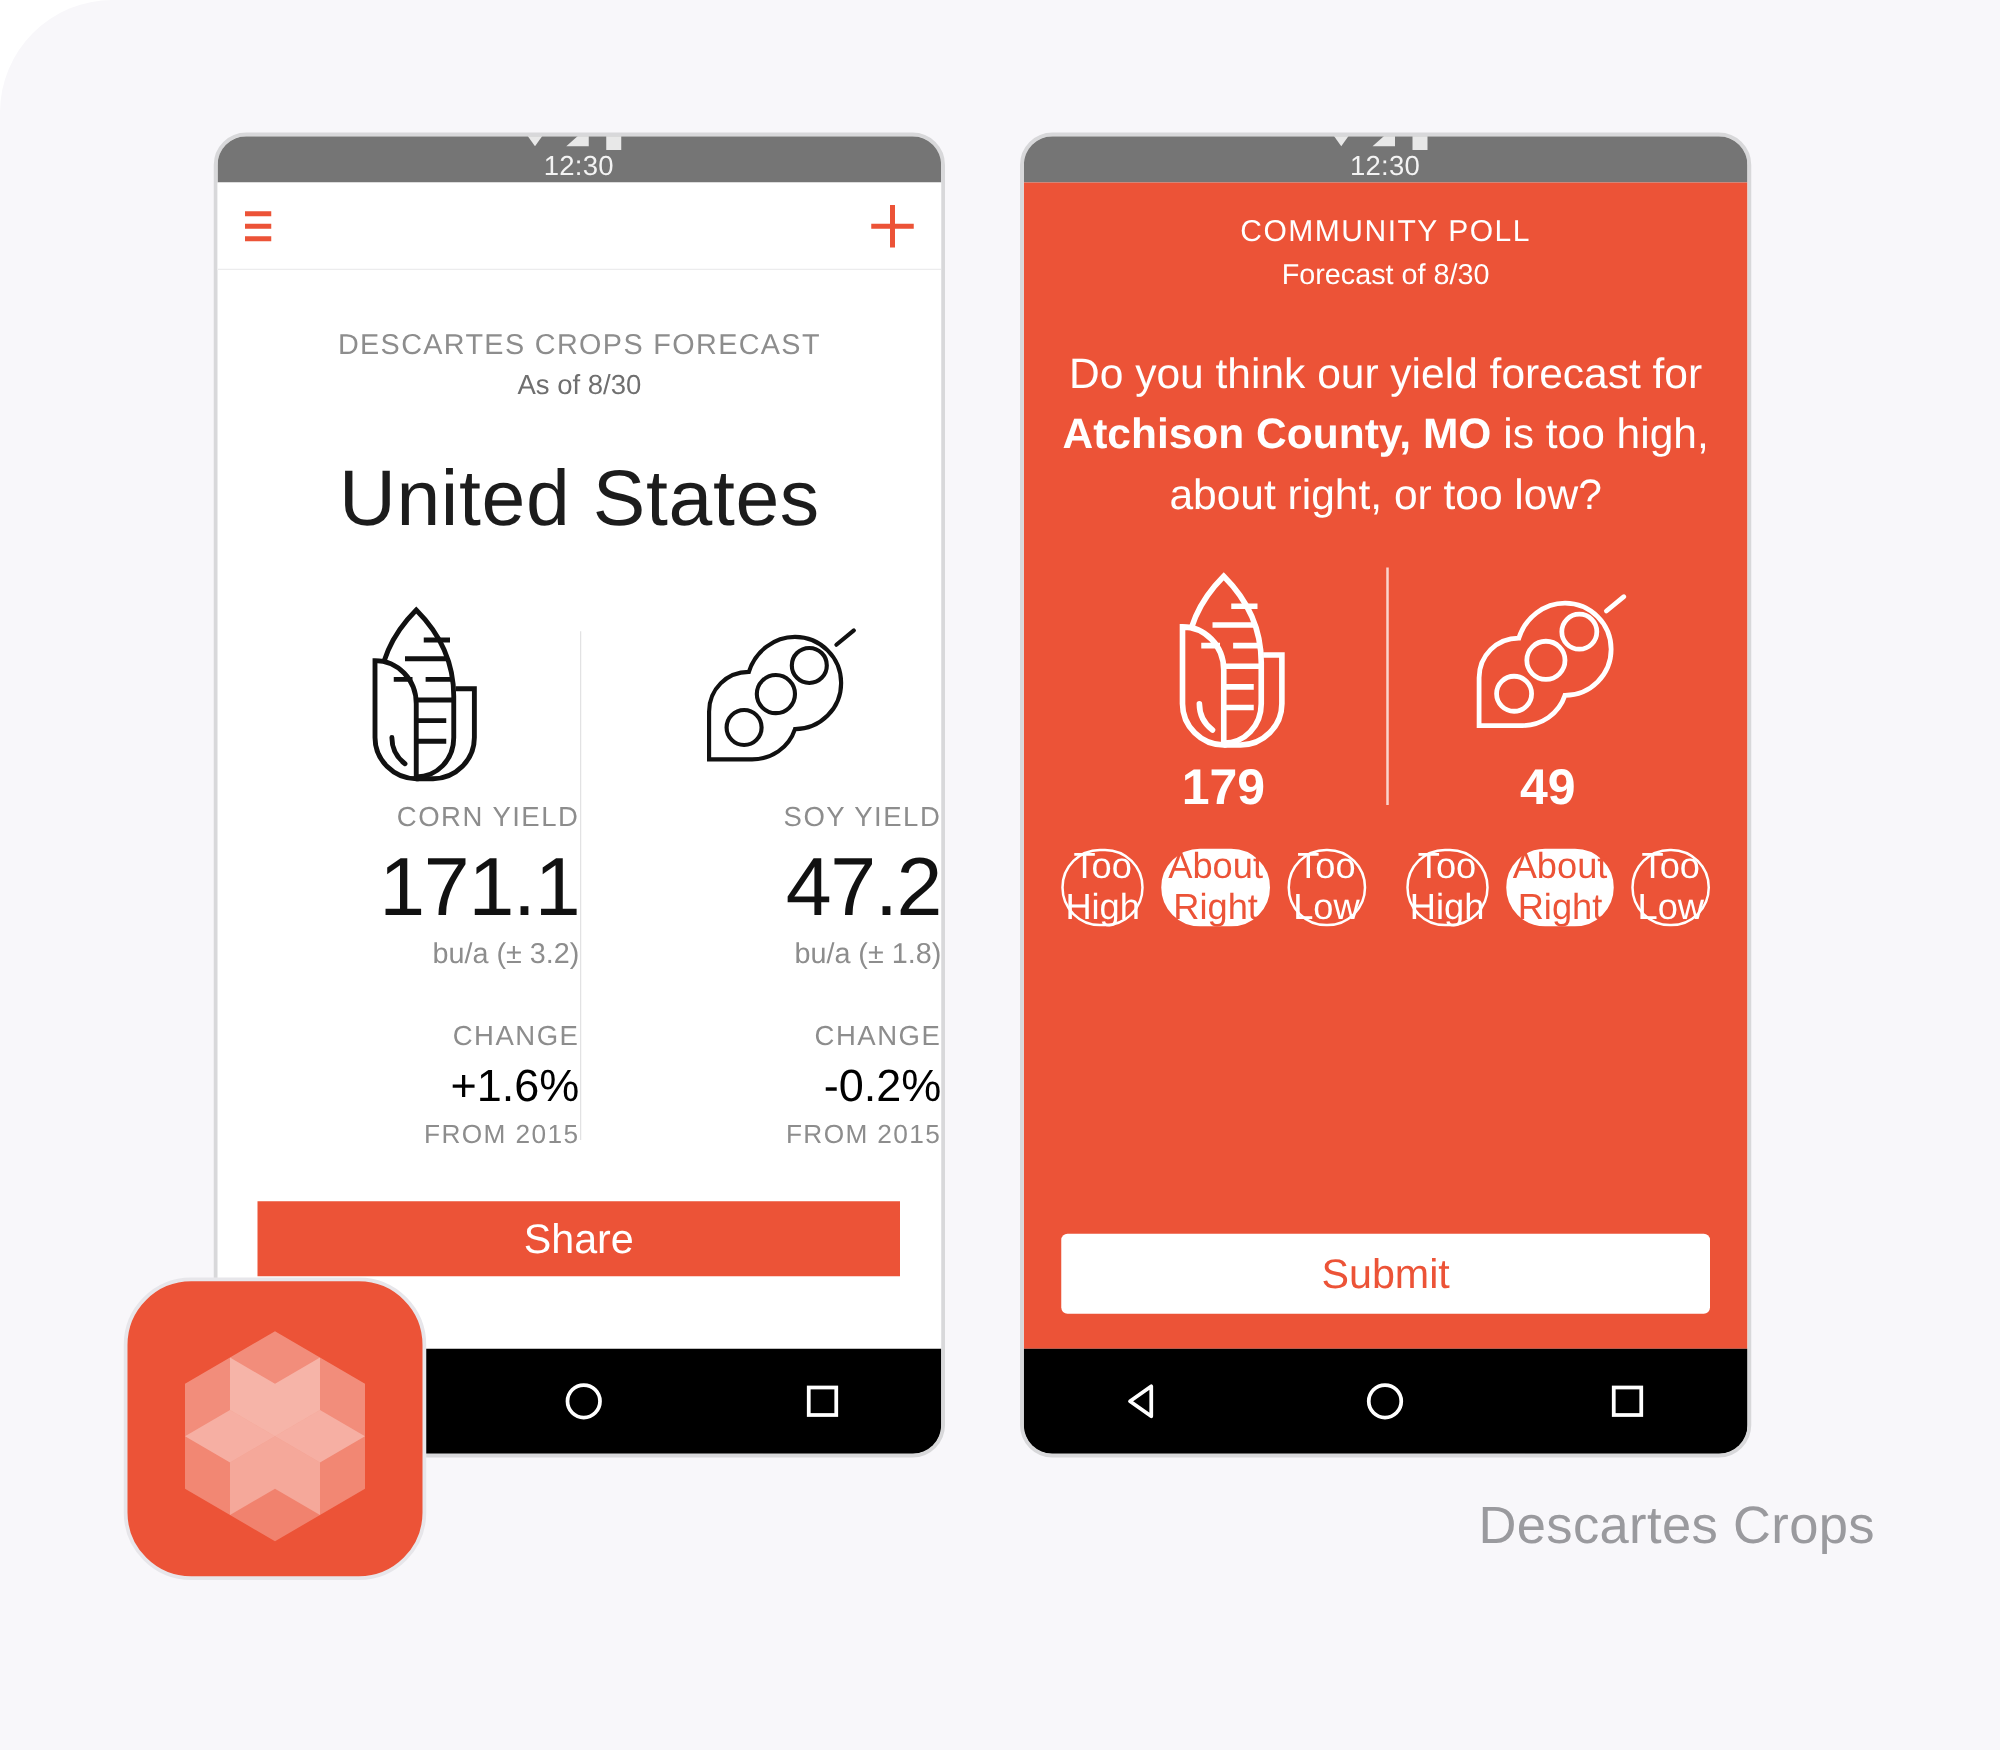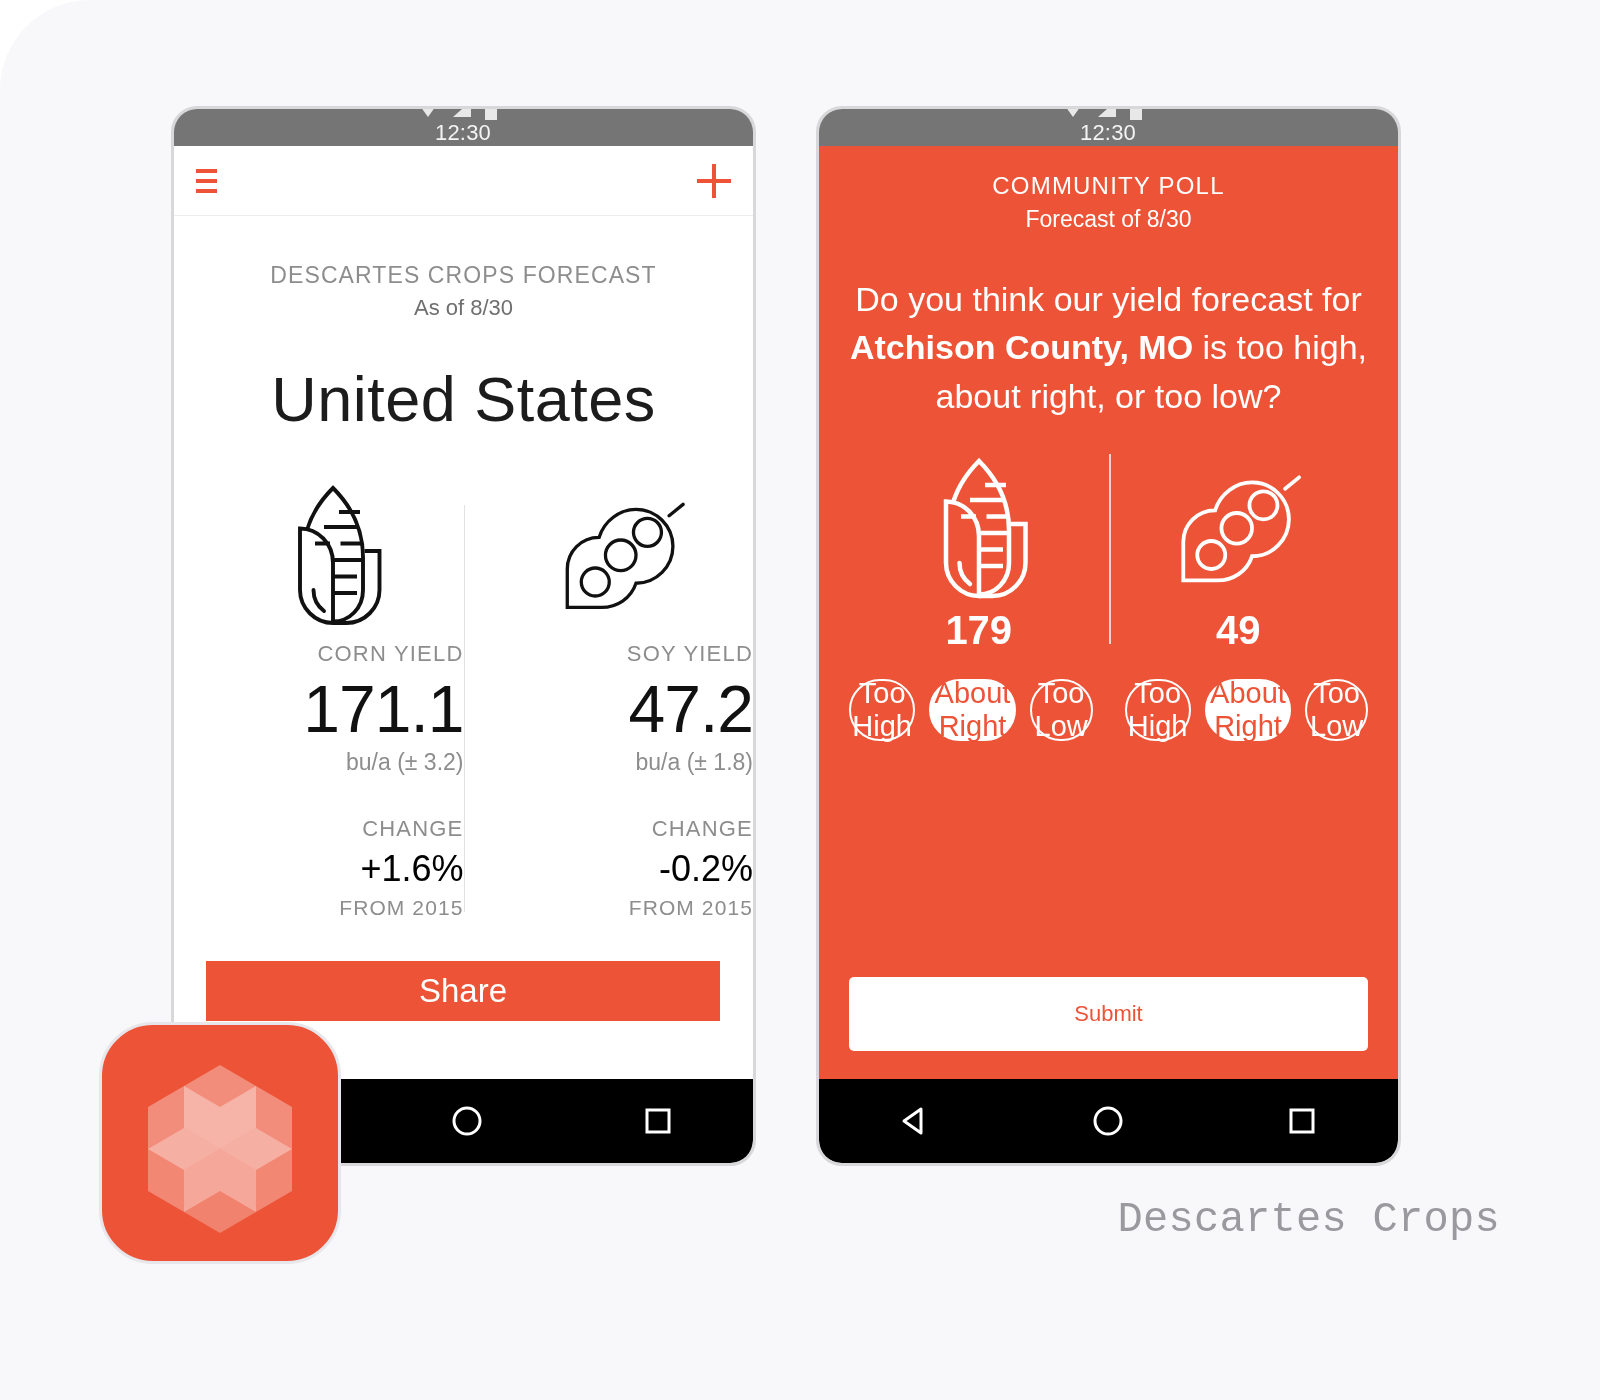--- a/index.html
+++ b/index.html
@@ -178,24 +178,24 @@
     box-sizing: border-box;
   }
   .opt.selected {
     background: #ffffff;
     color: #ec5337;
   }
 
   .submit-btn {
     position: absolute;
     left: 30px; right: 30px; bottom: 28px;
-    height: 74px;
+    height: 64px;
     background: #ffffff;
     color: #ec5337;
-    font-size: 22px;
+    font-size: 33px;
     border-radius: 5px;
     display: flex; align-items: center; justify-content: center;
     cursor: pointer;
   }
 
   
   .app-logo {
     position: absolute;
     left: 99px; top: 1022px;
     width: 242px; height: 242px;
@@ -206,21 +206,20 @@
     overflow: hidden;
   }
 
   .brand {
     position: absolute;
     right: 100px; top: 1196px;
     color: #9a9a9e;
     font-size: 42px;
     font-weight: 400;
     letter-spacing: .3px;
-    font-family: Liberation Mono, monospace;
   }
 </style>
 </head>
 <body>
 
 <div class="canvas">
 
   <div class="phone phone-left">
 
     <div class="statusbar">

